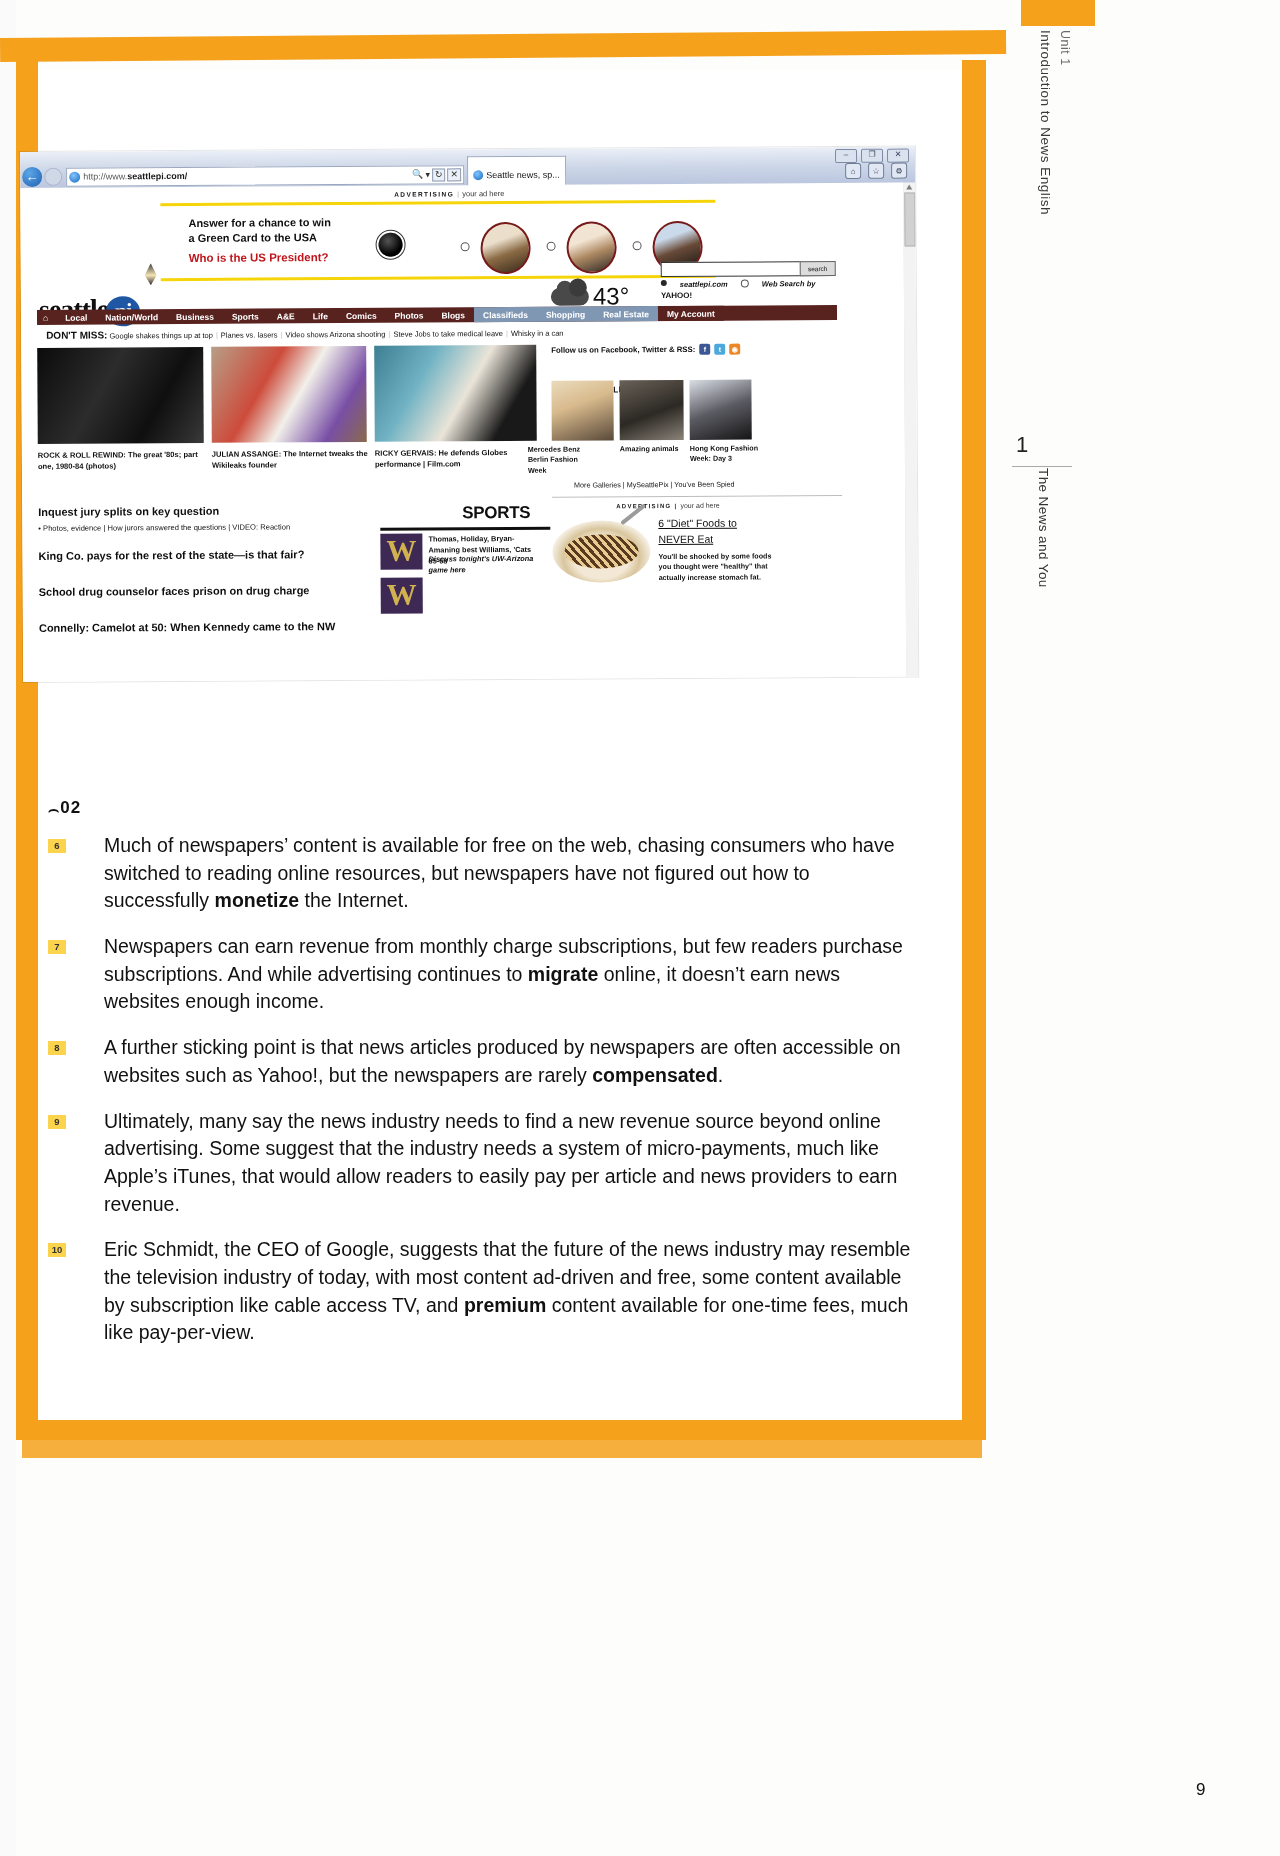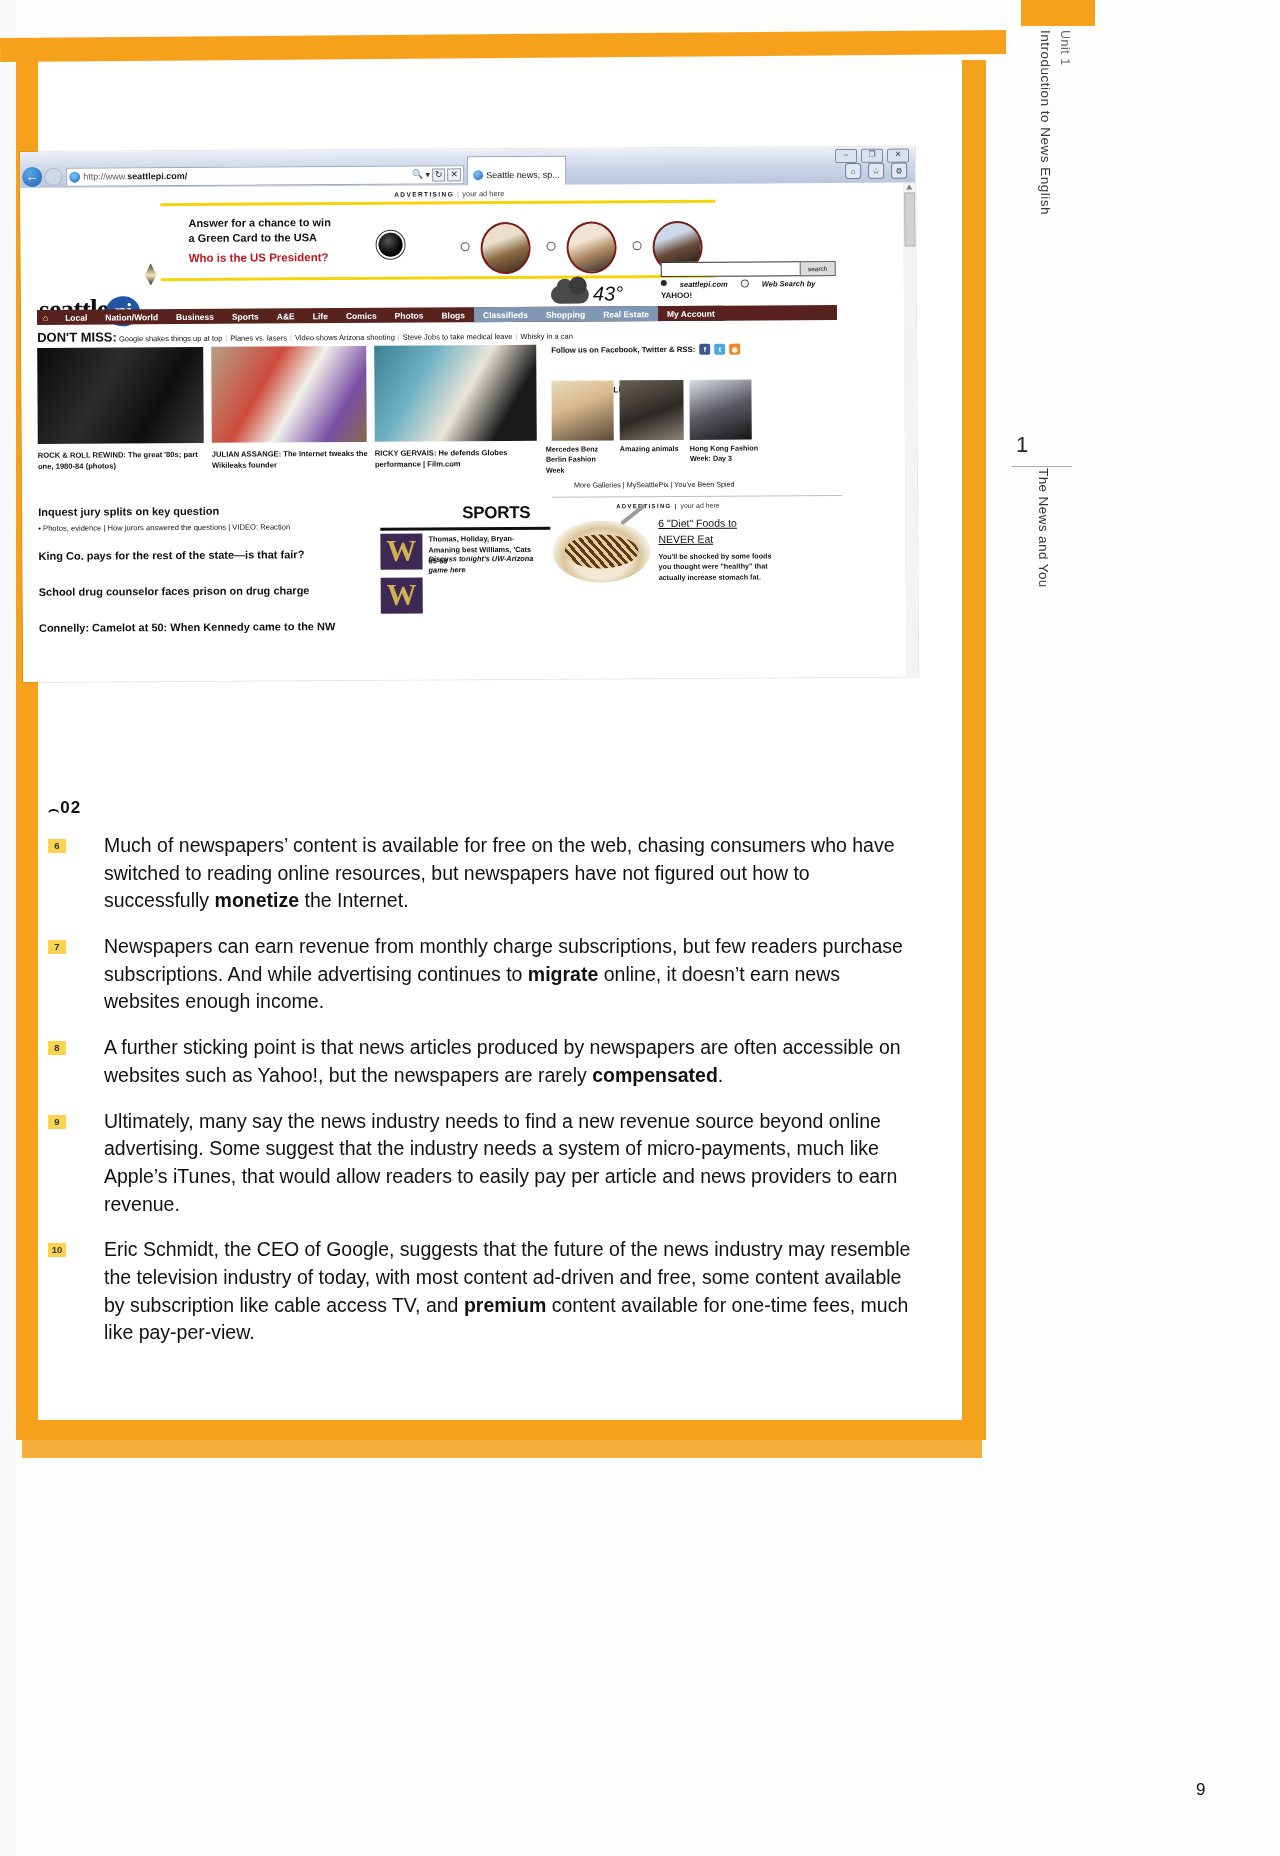--- a/index.html
+++ b/index.html
@@ -196,21 +196,21 @@
     clip-path:polygon(50% 0,100% 55%,50% 100%,0 55%);
   }
   .weather{
     position:absolute;left:530px;top:98px;display:flex;align-items:center;gap:4px;
   }
   .cloud{
     width:38px;height:18px;background:#4a4a4a;border-radius:12px;position:relative;
   }
   .cloud:before{content:"";position:absolute;left:6px;top:-7px;width:16px;height:16px;background:#4a4a4a;border-radius:50%;}
   .cloud:after{content:"";position:absolute;left:18px;top:-9px;width:18px;height:18px;background:#3c3c3c;border-radius:50%;}
-  .temp{font-size:20px;color:#111;font-weight:300;font-style:italic;}
+  .temp{font-size:24px;color:#111;font-weight:300;}
   .searchbox{
     position:absolute;left:640px;top:78px;width:172px;height:13px;
     border:1px solid #333;background:#fff;
   }
   .searchbtn{
     position:absolute;left:779px;top:78px;width:34px;height:13px;
     background:#dadada;border:1px solid #666;font-size:6.5px;
     text-align:center;line-height:13px;color:#111;
   }
   .srch-opts{
@@ -229,21 +229,21 @@
   }
   .mainnav .ni{padding:0 9px;white-space:nowrap;}
   .mainnav .ni.home{padding:0 8px 0 6px;}
   .mainnav .blue{background:#7f97b5;height:15px;display:flex;align-items:center;}
   .mainnav .blue .ni{padding:0 9px;}
   .mainnav .tail{background:#5b2320;height:15px;display:flex;align-items:center;}
 
   .dontmiss{
     position:absolute;left:16px;top:142px;font-size:7.5px;color:#111;white-space:nowrap;
   }
-  .dontmiss b{font-size:13px;}
+  .dontmiss b{font-size:10px;margin-left:9px;}
   .dontmiss .bar{color:#bbb;padding:0 3px;}
 
   
   .photo{position:absolute;top:160px;height:96px;overflow:hidden;background:#333;}
   .p1{left:16px;width:166px;background:linear-gradient(120deg,#0d0d0d,#2e2e2e 40%,#111 70%,#3b3b3b);}
   .p2{left:190px;width:155px;background:linear-gradient(120deg,#b79d86,#d14b3a 35%,#f0eee8 55%,#7a4fa8 80%,#8a6a4c);}
   .p3{left:353px;width:162px;background:linear-gradient(120deg,#3b7f94,#6fb3c4 30%,#e8e2d6 55%,#1b1b1b 80%);}
   .pcap{position:absolute;top:262px;font-size:7.6px;font-weight:bold;color:#111;line-height:1.45;}
   .pcap b{font-weight:bold;}
   .c1{left:16px;width:168px;}
@@ -258,21 +258,21 @@
   .sbtn{width:11px;height:11px;border-radius:2px;color:#fff;font-size:7px;text-align:center;line-height:11px;font-weight:bold;}
   .sb-f{background:#3b5998;}
   .sb-t{background:#4aa8dd;}
   .sb-r{background:#ef8521;}
   .feat-title{position:absolute;left:530px;top:182px;font-size:8.2px;font-weight:bold;color:#111;letter-spacing:.3px;margin-top:19px;}
   .gal{position:absolute;top:196px;height:60px;overflow:hidden;}
   .g1{left:530px;width:62px;background:linear-gradient(160deg,#e8d9b9,#d8b98a 40%,#5b4a3a);}
   .g2{left:598px;width:64px;background:linear-gradient(160deg,#6a6258,#2e2a25 55%,#8a8378);}
   .g3{left:668px;width:62px;background:linear-gradient(160deg,#d8dde4,#5b5b63 50%,#171717);}
   .gcap{position:absolute;top:260px;font-size:7.2px;font-weight:bold;color:#111;line-height:1.45;}
-  .gc1{left:524px;width:64px;}
+  .gc1{left:506px;width:64px;}
   .gc2{left:598px;width:64px;}
   .gc3{left:668px;width:70px;}
   .more-gal{position:absolute;left:552px;top:296px;font-size:7.2px;color:#111;white-space:nowrap;}
 
   
   .hl{position:absolute;left:16px;font-size:11px;font-weight:bold;color:#111;}
   .hl-sub{position:absolute;left:16px;font-size:7.6px;color:#111;}
   .sports-title{
     position:absolute;left:440px;top:318px;font-size:17px;font-weight:bold;color:#111;letter-spacing:-.3px;
   }

